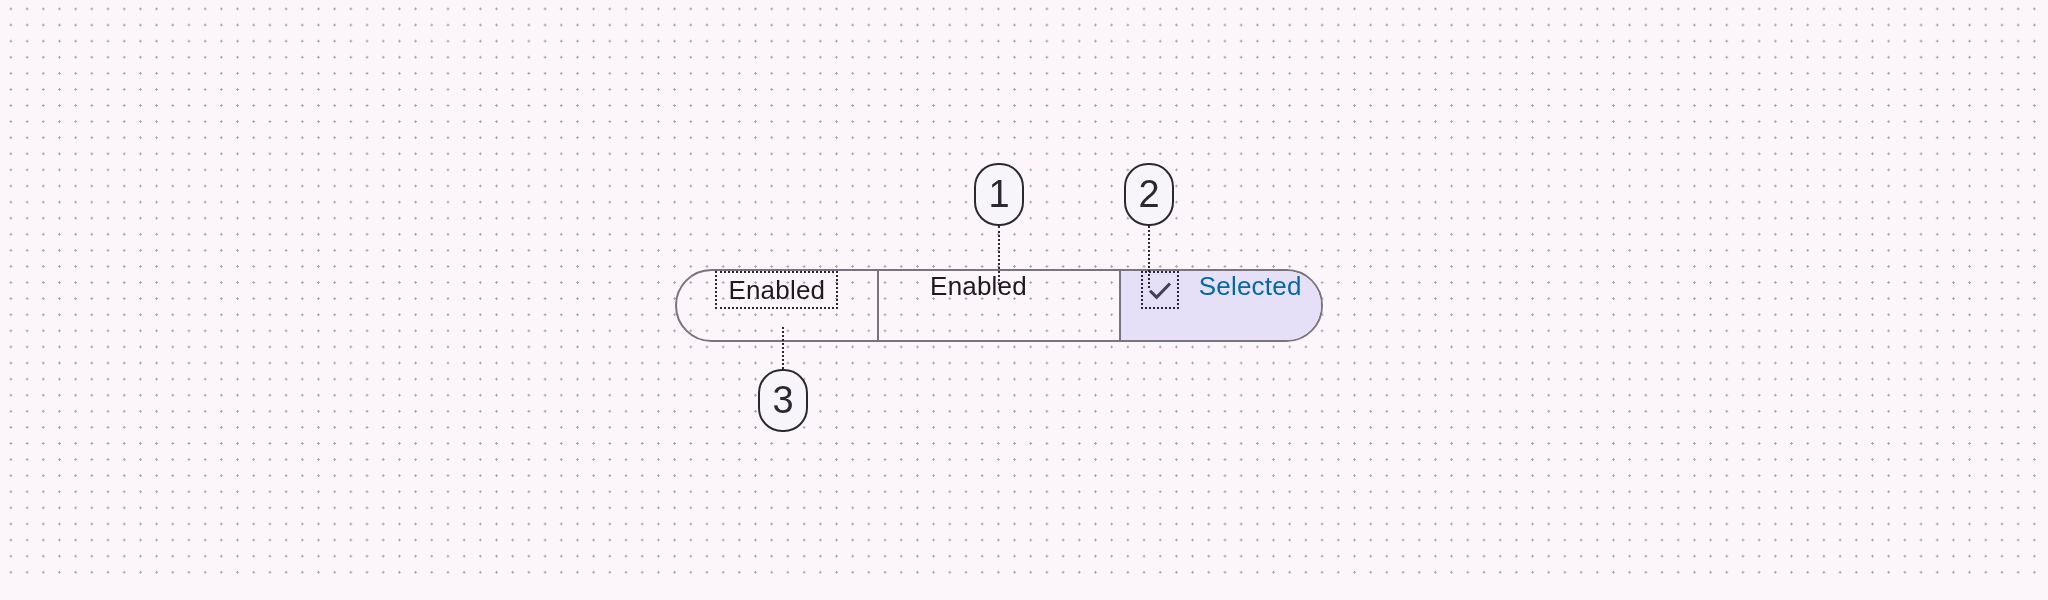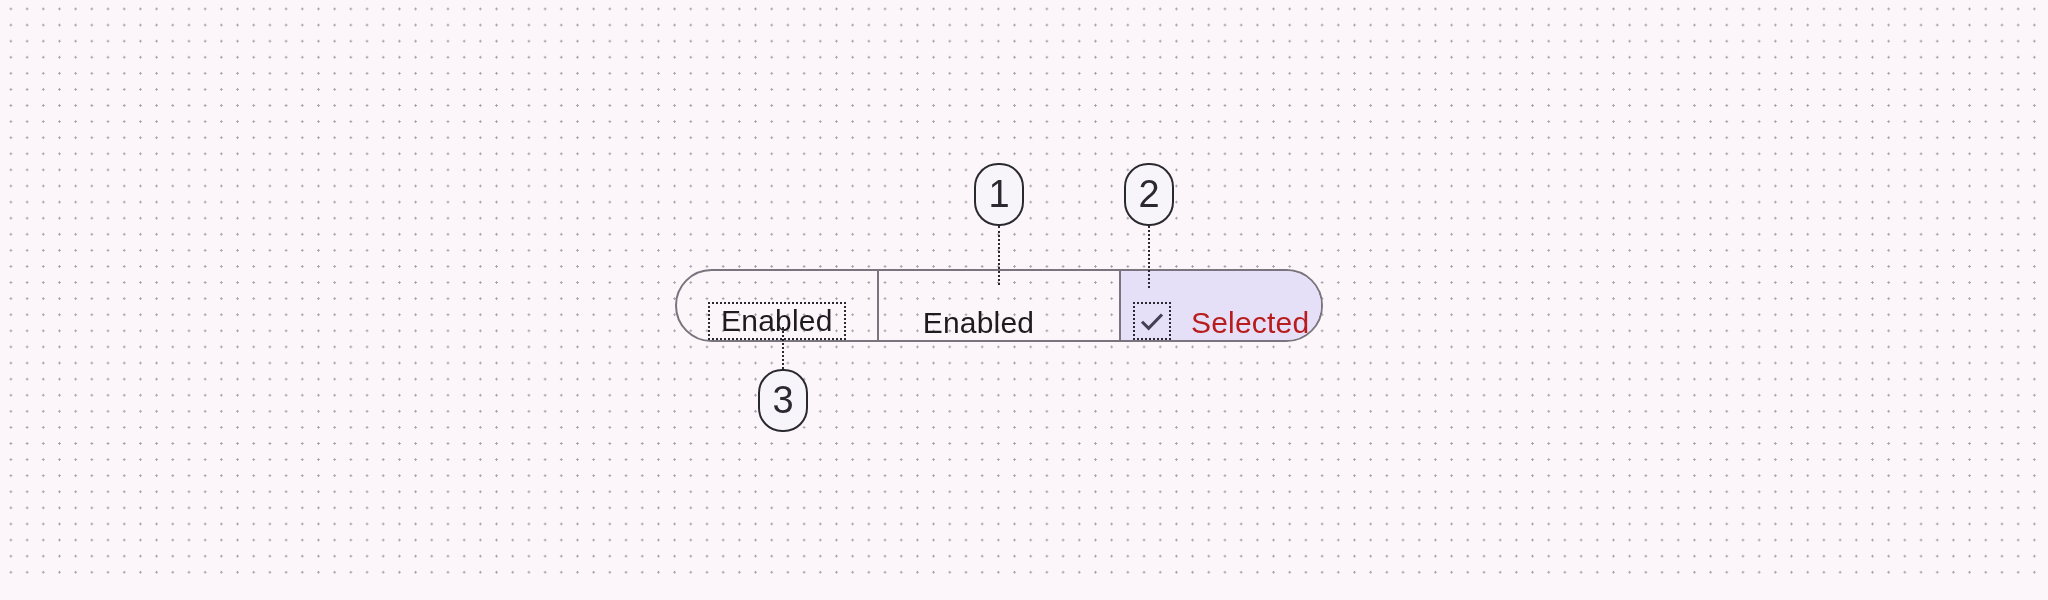--- a/index.html
+++ b/index.html
@@ -37,39 +37,39 @@
     border: 2px solid #79747e;
     border-radius: 36.5px;
     display: flex;
     background: transparent;
     z-index: 2;
   }
 
   .seg {
     flex: 1 1 0;
     display: flex;
-    align-items: flex-end;
+    align-items: flex-start;
     justify-content: center;
     background: transparent;
     border: none;
     font-family: "Liberation Sans", "DejaVu Sans", sans-serif;
-    font-size: 30px;
+    font-size: 26px;
     font-weight: 500;
     letter-spacing: 0.2px;
     color: #1d1b20;
     cursor: pointer;
     padding: 0;
   }
 
   .seg + .seg { border-left: 2px solid #79747e; }
 
   .seg.selected {
     background: #e5dff7;
     border-radius: 0 34.5px 34.5px 0;
-    color: #b91c1c;
+    color: #0369a1;
     gap: 20px;
     margin-left: 41px;
   }
 
   
   .target-box {
     border: 2.5px dotted #2a2830;
     display: flex;
     align-items: center;
     justify-content: center;

